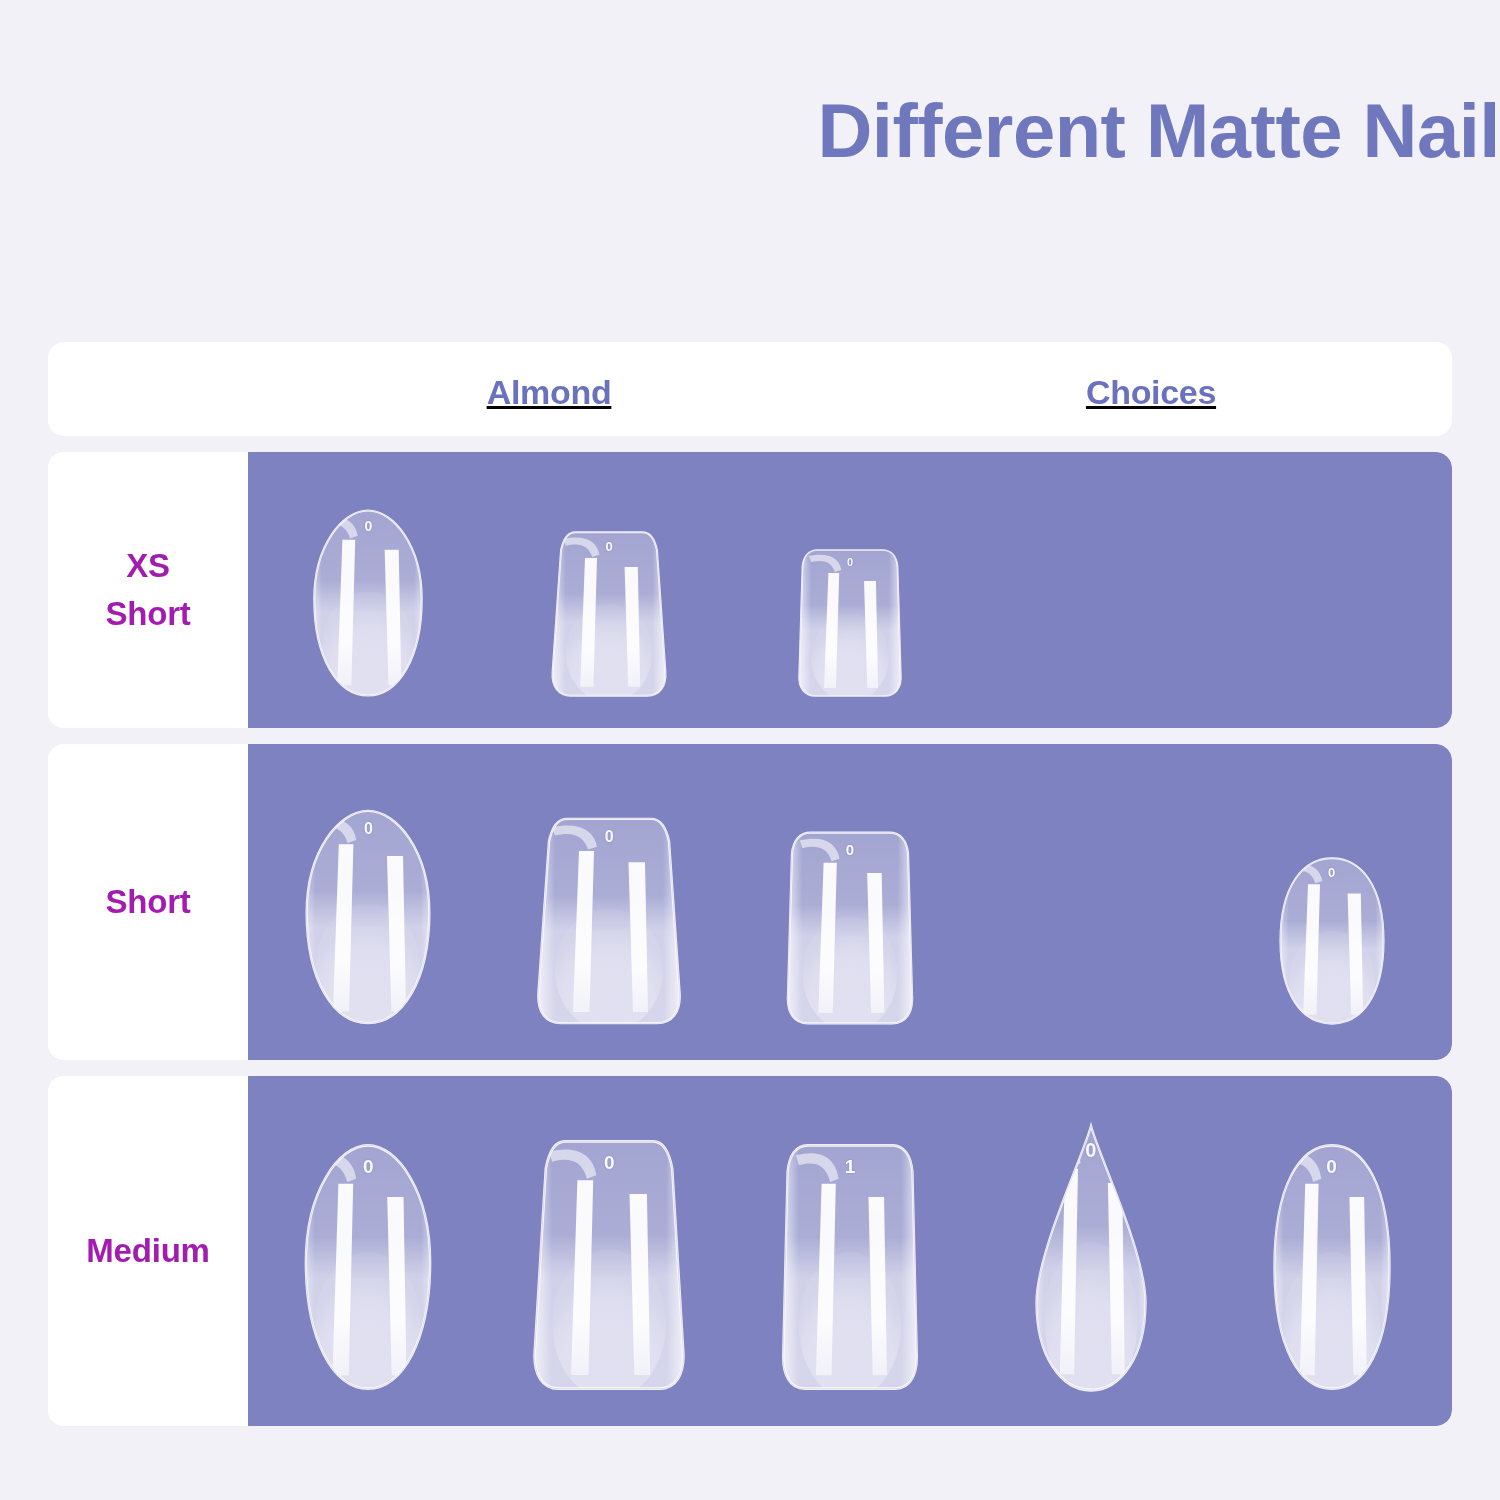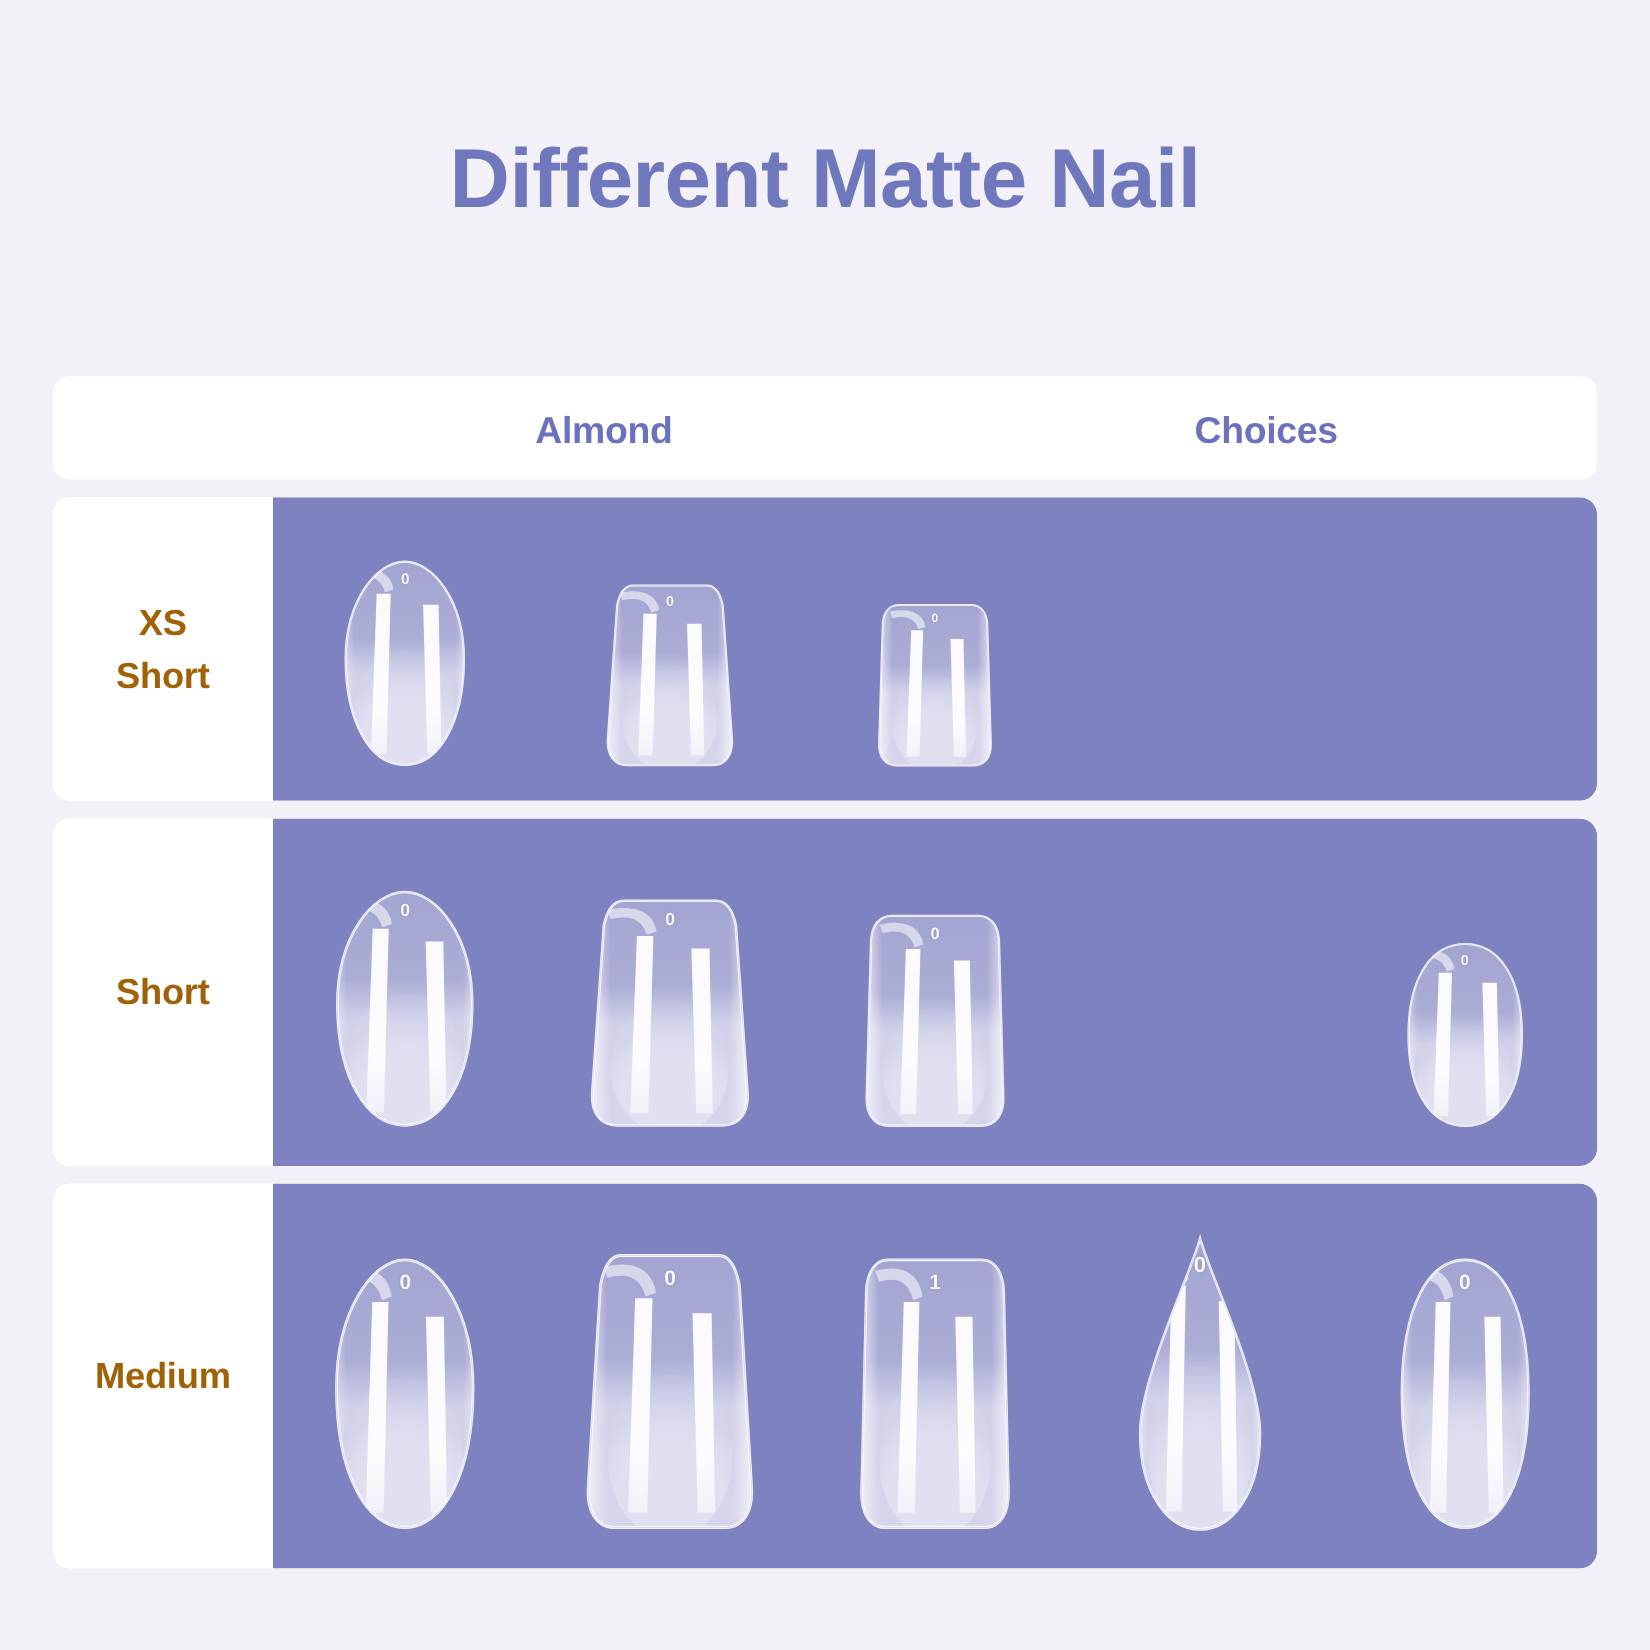--- a/index.html
+++ b/index.html
@@ -16,23 +16,23 @@
     position: relative;
     width: 1500px;
     height: 1500px;
     background: #f2f1f8;
   }
 
   
   .title-block {
     position: absolute;
     left: 0;
-    top: 114px;
+    top: 82px;
     width: 1500px;
-    text-align: center;
+    text-align: right;
   }
   .title-line {
     font-family: "Liberation Sans", sans-serif;
     font-weight: bold;
     font-size: 76px;
     line-height: 98px;
     letter-spacing: -0.5px;
     color: #7078bd;
     white-space: nowrap;
   }
@@ -54,20 +54,21 @@
     margin-bottom: 16px;
   }
   .header-cells {
     position: absolute;
     left: 200px;
     top: 0;
     width: 1204px;
     height: 100px;
     display: flex;
     align-items: center;
+    text-decoration: underline;
   }
   .header-cell {
     flex: 1 1 0;
     text-align: center;
     font-size: 34px;
     font-weight: bold;
     color: #6b72bd;
     letter-spacing: -0.3px;
   }
 
@@ -92,21 +93,21 @@
     display: flex;
     flex-direction: column;
     align-items: center;
     justify-content: center;
     background: #ffffff;
     z-index: 3;
   }
   .row-label span {
     font-size: 33px;
     font-weight: bold;
-    color: #a16207;
+    color: #a21caf;
     line-height: 1.45;
     letter-spacing: -0.2px;
   }
 
   .row-panel {
     position: absolute;
     left: 200px;
     top: 0;
     width: 1204px;
     height: 100%;

